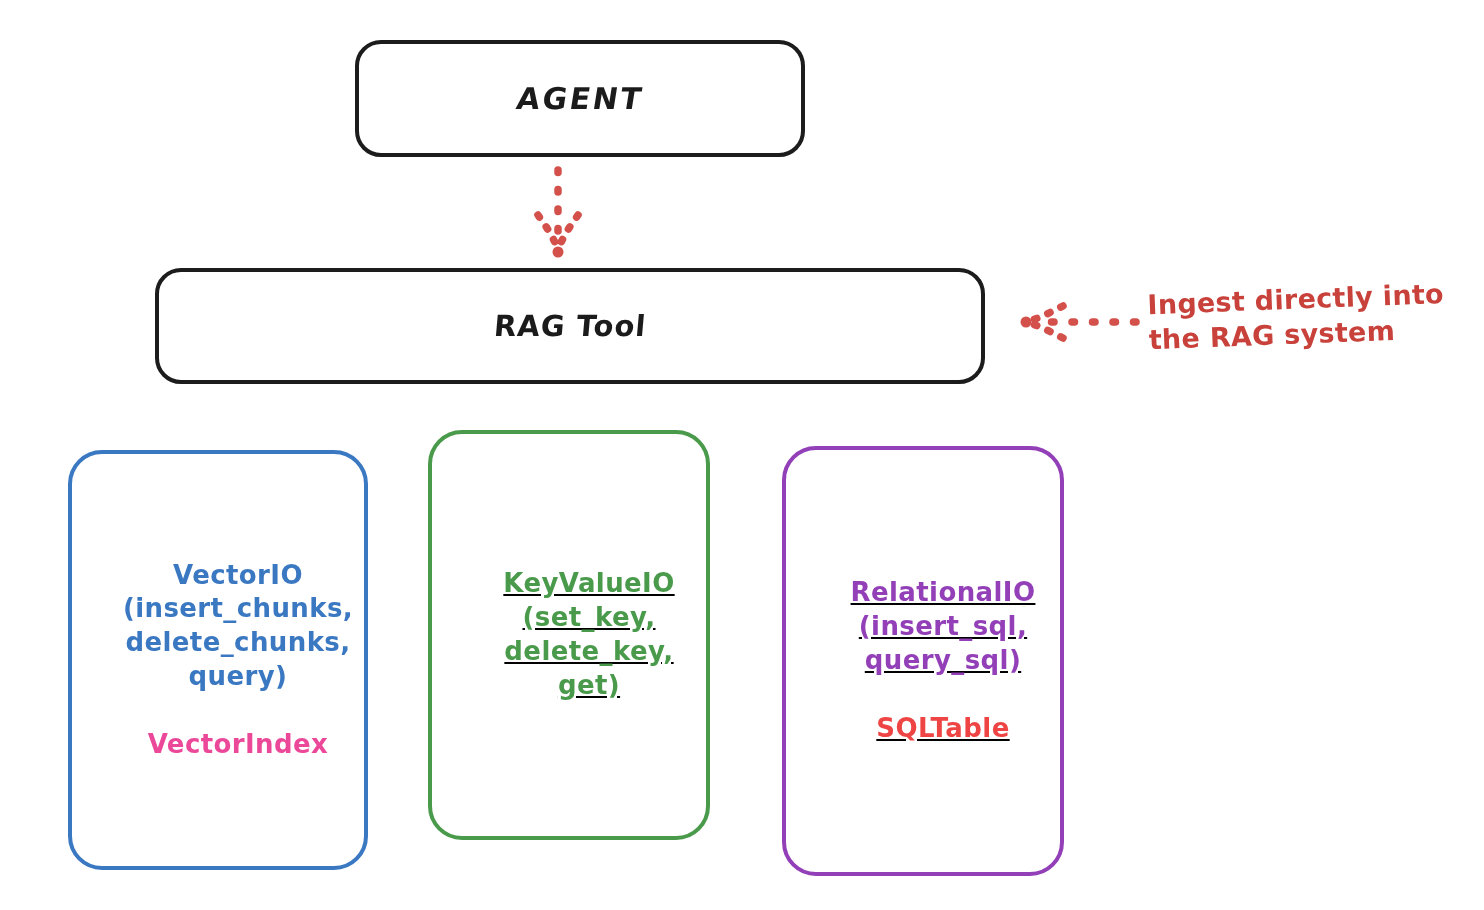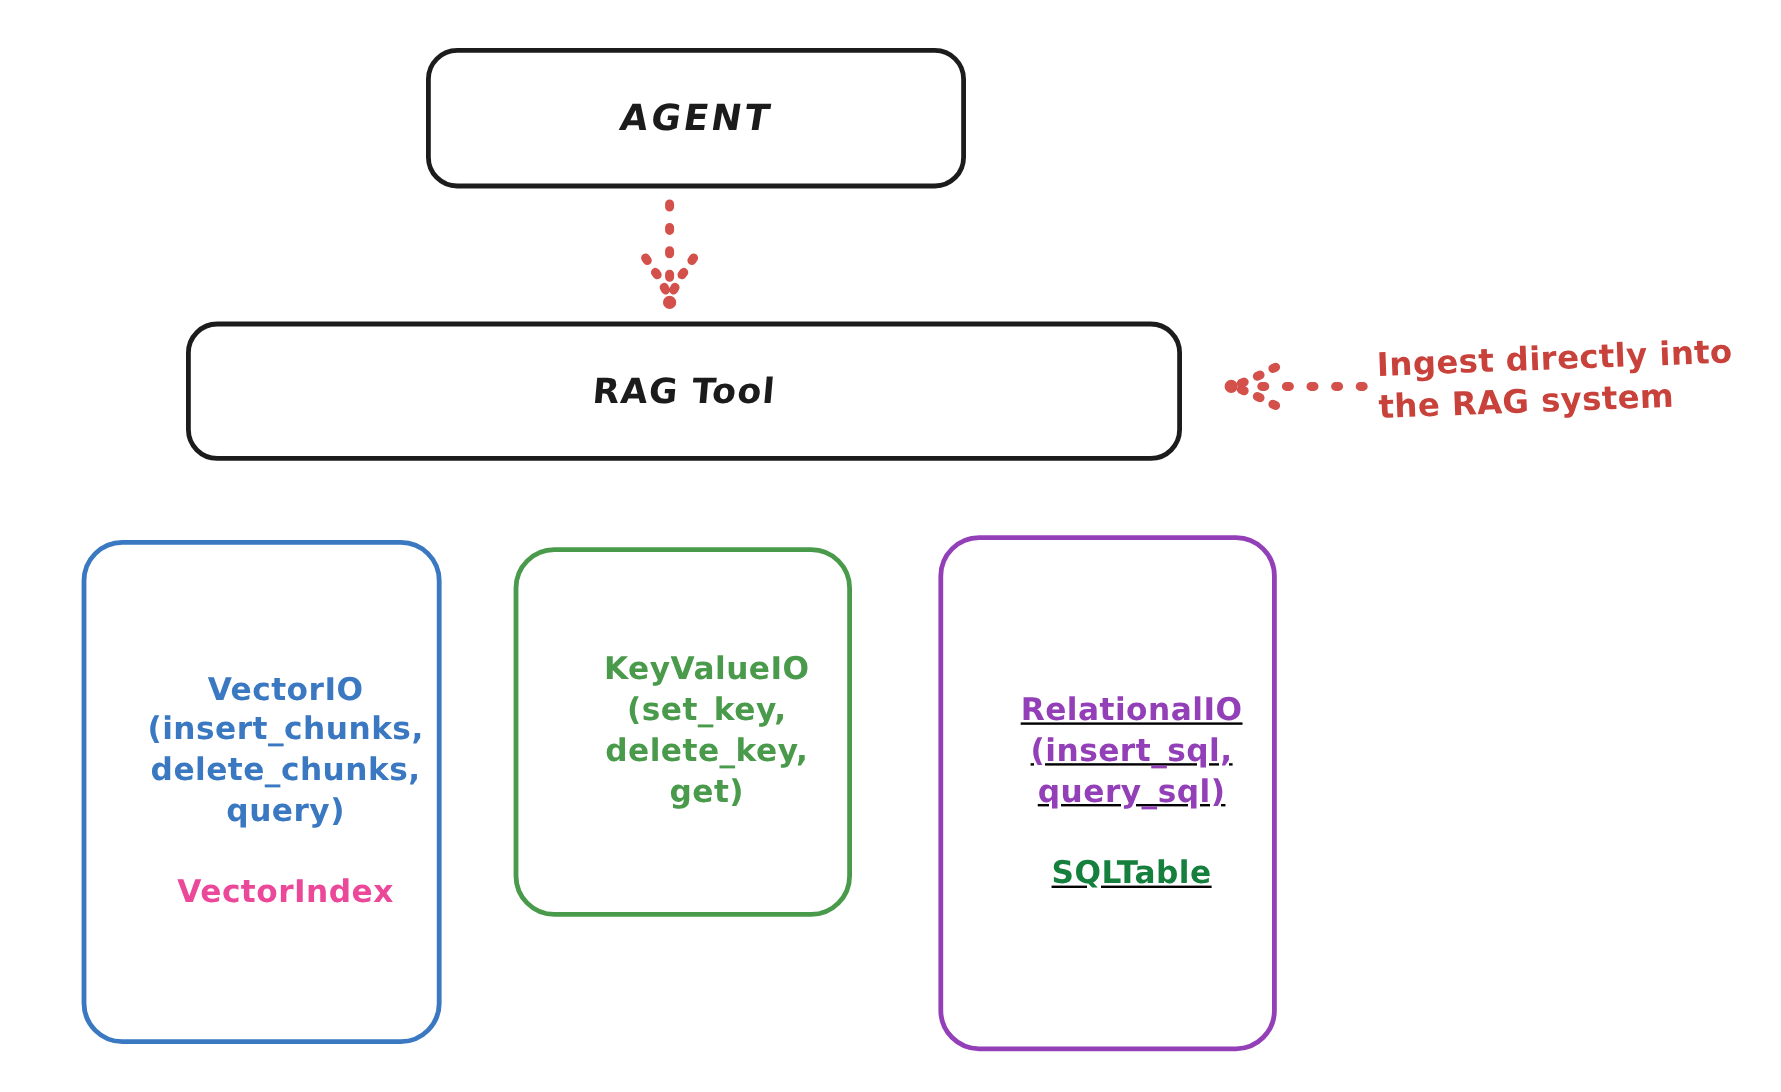--- a/index.html
+++ b/index.html
@@ -108,31 +108,31 @@
   </div>
 
   <div class="node node-color" id="node-vector" style="left: 68px; top: 450px; width: 300px; height: 420px; border-color: rgb(59, 120, 194);">
     <div class="leaf-text" style="color: rgb(59, 120, 194);">VectorIO
 (insert_chunks,
 delete_chunks,
 query)</div>
     <div class="leaf-text second" style="color: #ec4899;">VectorIndex</div>
   </div>
 
-  <div class="node node-color" id="node-keyvalue" style="left: 428px; top: 456px; width: 282px; height: 308px; border-color: rgb(74, 154, 75);">
+  <div class="node node-color" id="node-keyvalue" style="left: 428px; top: 430px; width: 282px; height: 410px; border-color: rgb(74, 154, 75); text-decoration: underline;">
     <div class="leaf-text" style="color: rgb(74, 154, 75);">KeyValueIO
 (set_key,
 delete_key, get)</div>
   </div>
 
   <div class="node node-color" id="node-relational" style="left: 782px; top: 446px; width: 282px; height: 430px; border-color: rgb(147, 64, 184); text-decoration: underline;">
     <div class="leaf-text" style="color: rgb(147, 64, 184);">RelationalIO
 (insert_sql,
 query_sql)</div>
-    <div class="leaf-text second" style="color: #15803d;">SQLTable</div>
+    <div class="leaf-text second" style="color: #ef4444;">SQLTable</div>
   </div>
 
   <svg class="arrow-layer" width="1484" height="910" viewBox="0 0 1484 910">
 
     <g>
       <line id="arrow-v-shaft" x1="558" y1="170" x2="558" y2="243" stroke-width="7.5" stroke-linecap="round" stroke-dasharray="2.5 17" stroke="#d4504a"></line>
 
       <path id="arrow-v-head-left" d="M 538 215 L 549 231 L 558 248" fill="none" stroke-width="7.5" stroke-linecap="round" stroke-dasharray="2.5 12" stroke="#d4504a"></path>
       <path id="arrow-v-head-right" d="M 578 215 L 567 231 L 558 248" fill="none" stroke-width="7.5" stroke-linecap="round" stroke-dasharray="2.5 12" stroke="#d4504a"></path>
       <circle id="arrow-v-tip" cx="558" cy="252" r="5.5" fill="#d4504a"></circle>

